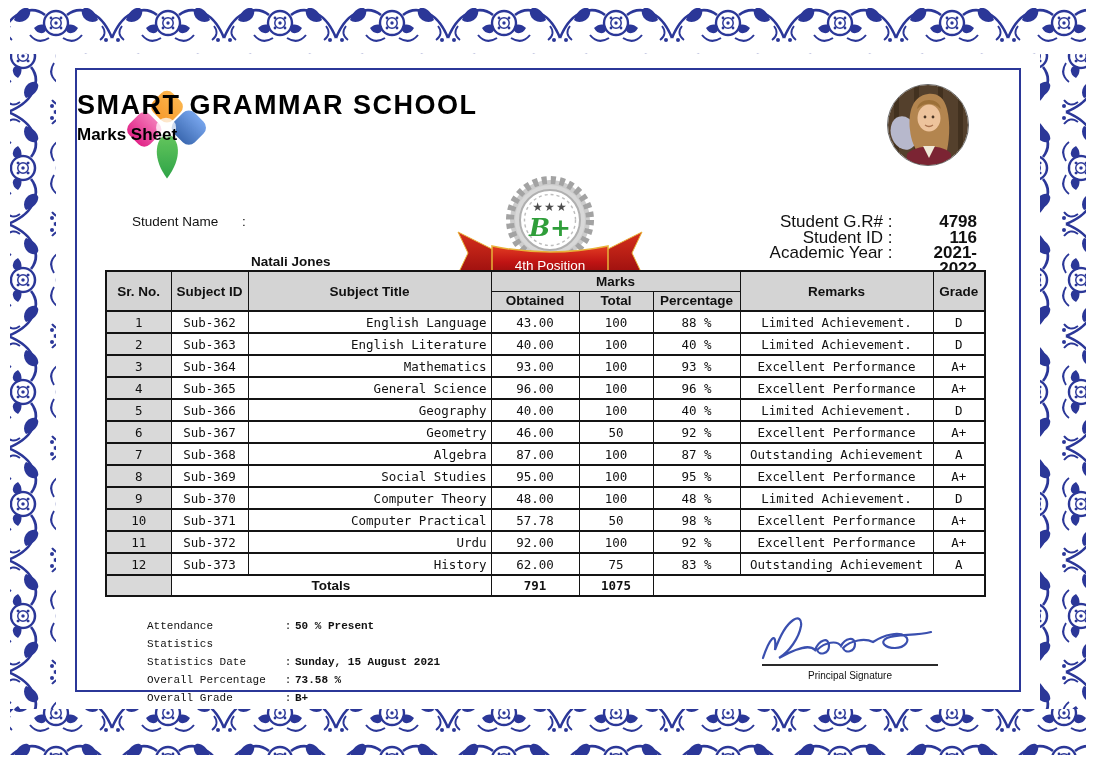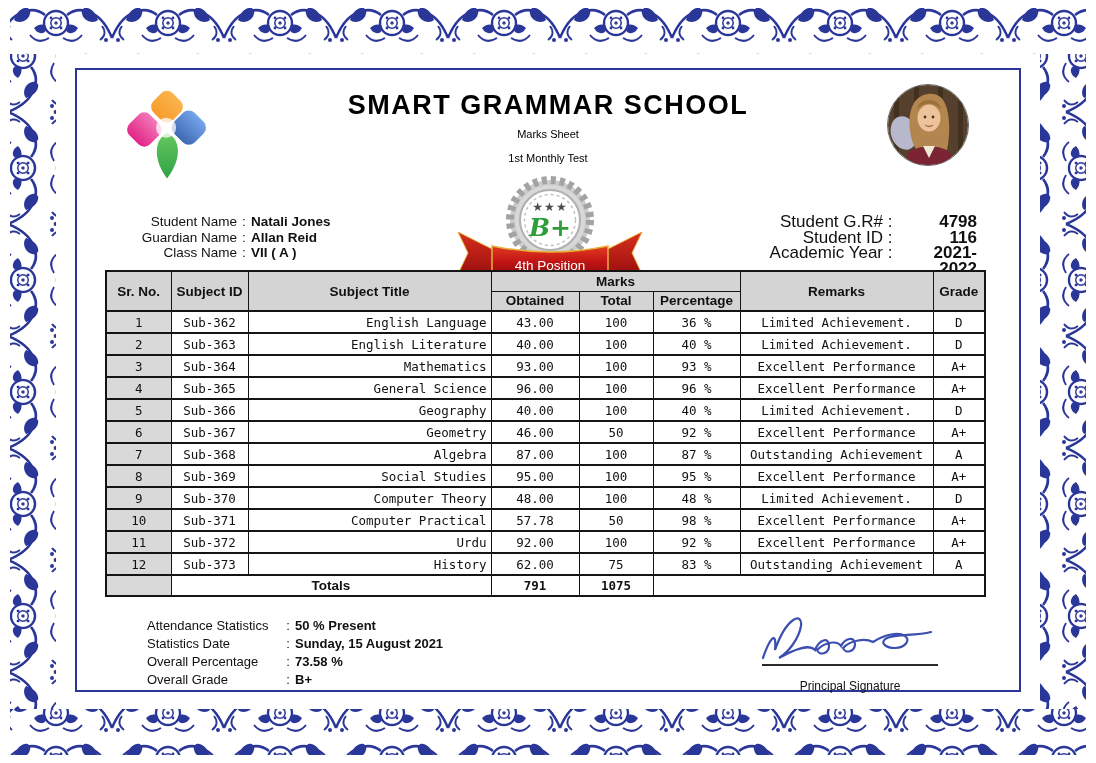--- a/index.html
+++ b/index.html
@@ -9,38 +9,38 @@
     font-family:"Liberation Sans", sans-serif; color:#111; overflow:hidden;
   }
   .orn-svg { position:absolute; left:0; top:0; width:1096px; height:763px; pointer-events:none; }
 
   .content {
     position:absolute; left:75px; top:68px; width:946px; height:624px;
     border:2px solid #2b3798; background:#fff;
   }
 
   
-  .title-block { position:absolute; left:0; top:20px; width:100%; text-align:center; }
+  .title-block { position:absolute; left:0; top:20px; width:100%; text-align:left; }
   .school-name { font-size:27px; font-weight:bold; letter-spacing:1.5px; color:#000; }
-  .subtitle { font-size:11px; font-weight:normal; color:#000; line-height:21px; margin-top:3px; }
+  .subtitle { font-size:17px; font-weight:bold; color:#000; line-height:21px; margin-top:3px; }
 
   .logo-wrap { position:absolute; left:40px; top:12px; width:100px; height:104px; }
   .photo-wrap {
     position:absolute; left:810px; top:14px; width:82px; height:82px;
     border-radius:50%; overflow:hidden; border:1px solid #666;
   }
 
   .badge-wrap { position:absolute; left:374px; top:94px; width:198px; height:166px; }
 
   
   .info-left { position:absolute; left:32px; top:144px; font-size:13.5px; }
   .info-line { display:grid; grid-template-columns:128px 14px auto; line-height:15.5px; }
-  .il-label { text-align:right; }
+  .il-label { text-align:left;margin-left:23px; }
   .il-colon { text-align:center; }
-  .il-value { font-weight:bold; }
+  .il-value { font-weight:bold;margin-top:40px; }
 
   .info-right { position:absolute; right:42px; top:144px; font-size:17px; }
   .ir-line { display:grid; grid-template-columns:118px 14px 80px; line-height:15.5px; }
   .ir-label { text-align:right; }
   .ir-colon { text-align:center; }
   .ir-value { font-weight:bold; text-align:right; }
 
   
   .marks-table {
     position:absolute; left:28px; top:200px; border-collapse:collapse;
@@ -56,30 +56,30 @@
     border:1.5px solid #141414; border-top-width:2px; border-bottom-width:2px;
     text-align:center; padding:1px 4px; background:#fff; height:22px;
   }
   .marks-table td.c-sr { background:#d9d9d9; }
   .marks-table td.c-title { text-align:right; padding-left:7px; }
   .marks-table td.tot-label { font:bold 13.5px "Liberation Sans", sans-serif; }
   .marks-table td.tot-num { font-weight:bold; }
   .marks-table tr.totals-row td { height:21px; }
 
   
-  .stats-block { position:absolute; left:70px; top:547px; font-size:13px; }
+  .stats-block { position:absolute; left:70px; top:547px; font-size:11px;font-family:Liberation Mono, monospace; }
   .stat-line { display:grid; grid-template-columns:134px 14px auto; line-height:18px; }
   .st-label { text-align:left; }
   .st-colon { text-align:center; }
   .st-value { font-weight:bold; }
 
   .signature-block { position:absolute; left:668px; top:538px; width:210px; text-align:center; }
   .sig-svg { display:block; width:210px; height:56px; }
   .sig-line { width:176px; height:2px; background:#2a2a2a; margin:0 auto; }
-  .sig-label { font-size:12px; margin-top:13px; }
+  .sig-label { font-size:10px; margin-top:4px; }
 </style>
 </head>
 <body>
 
 <div class="page">
 
   <svg class="orn-svg" xmlns="http://www.w3.org/2000/svg">
     <defs>
       <g id="ornTile">
         <g fill="none" stroke="#2b3798">
@@ -147,21 +147,20 @@
           <rect x="-16" y="-16" width="32" height="32" rx="9" transform="translate(79,50) rotate(45)" fill="url(#gBl)"></rect>
           <path d="M55 56 C70 62 72 84 55 106 C40 86 40 64 55 56 Z" fill="url(#gGr)"></path>
         </g>
         <circle cx="54" cy="50" r="11" fill="#ffffff" opacity="0.75"></circle>
       </svg>
     </div>
 
     <div class="title-block">
       <div class="school-name">SMART GRAMMAR SCHOOL</div>
       <div class="subtitle">Marks Sheet</div>
-      <div class="subtitle">1st Monthly Test</div>
     </div>
 
     <div class="photo-wrap">
       <svg width="80" height="80" viewBox="0 0 80 80" xmlns="http://www.w3.org/2000/svg">
         <rect width="80" height="80" fill="#54402c"></rect>
         <rect x="6" width="5" height="80" fill="#42311f"></rect>
         <rect x="26" width="5" height="80" fill="#42311f"></rect>
         <rect x="50" width="5" height="80" fill="#42311f"></rect>
         <rect x="70" width="5" height="80" fill="#42311f"></rect>
         <ellipse cx="16" cy="48" rx="13" ry="17" fill="#b7b8cc" transform="rotate(-18 16 48)"></ellipse>
@@ -269,21 +268,21 @@
           <th>Percentage</th>
         </tr>
       </thead>
       <tbody>
         <tr>
           <td class="c-sr">1</td>
           <td>Sub-362</td>
           <td class="c-title">English Language</td>
           <td>43.00</td>
           <td>100</td>
-          <td>36 %</td>
+          <td>88 %</td>
           <td>Limited Achievement.</td>
           <td>D</td>
         </tr>
         <tr>
           <td class="c-sr">2</td>
           <td>Sub-363</td>
           <td class="c-title">English Literature</td>
           <td>40.00</td>
           <td>100</td>
           <td>40 %</td>

